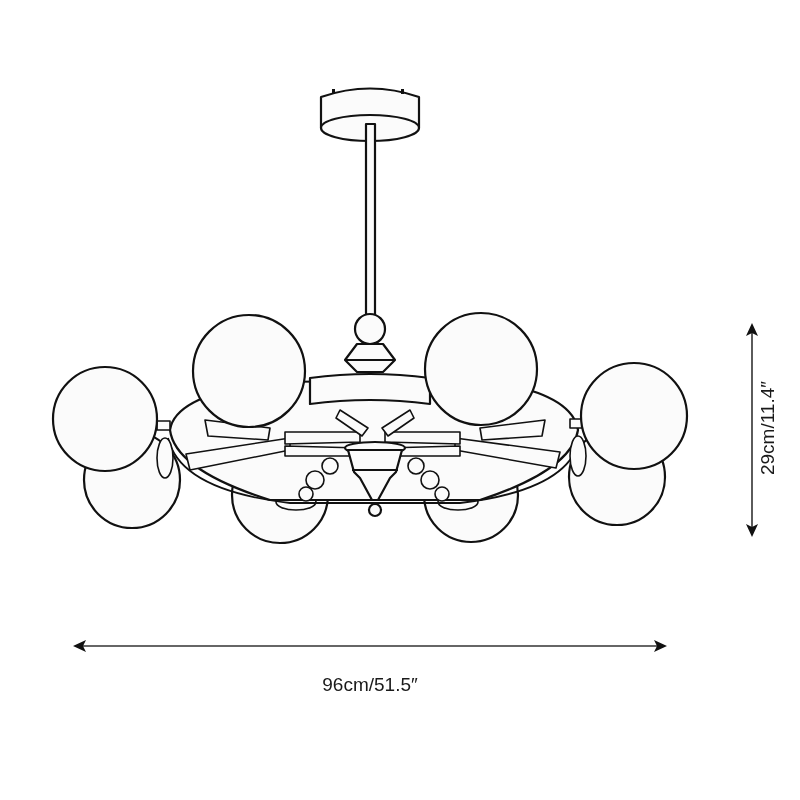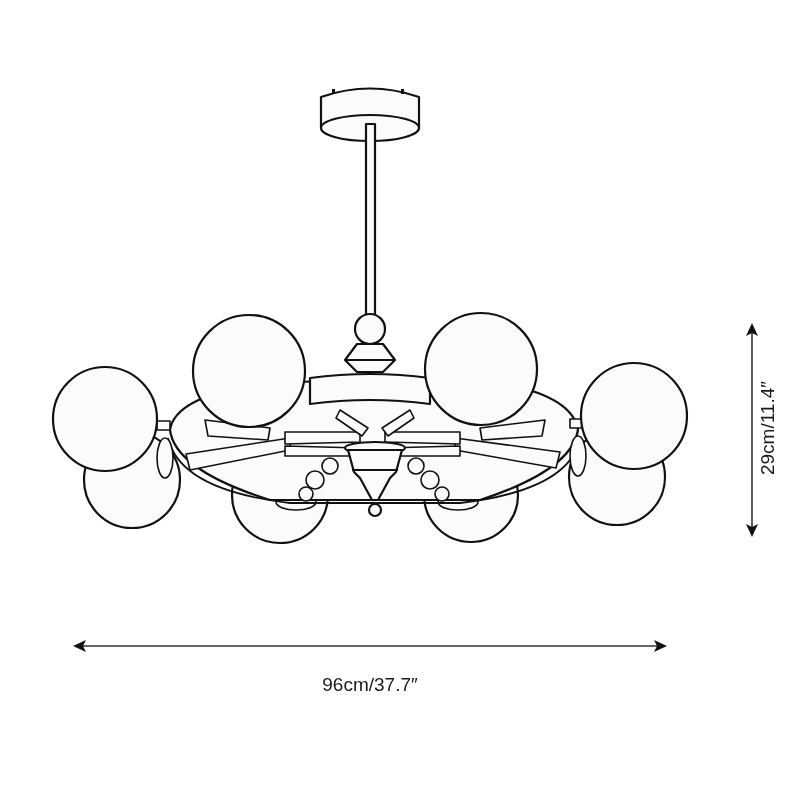--- a/index.html
+++ b/index.html
@@ -95,15 +95,15 @@
       <polygon points="667,646 654,640 657,646 654,652" fill="#111"></polygon>
     </g>
 
     <g>
       <line class="dim-line" x1="752" y1="330" x2="752" y2="530"></line>
       <polygon points="752,323 746,336 752,333 758,336" fill="#111"></polygon>
       <polygon points="752,537 746,524 752,527 758,524" fill="#111"></polygon>
     </g>
   </svg>
 
-  <div id="width-label" class="dim-text">96cm/37.7″</div>
+  <div id="width-label" class="dim-text">96cm/51.5″</div>
   <div id="height-label" class="dim-text">29cm/11.4″</div>
 </div>
 
 </body></html>

